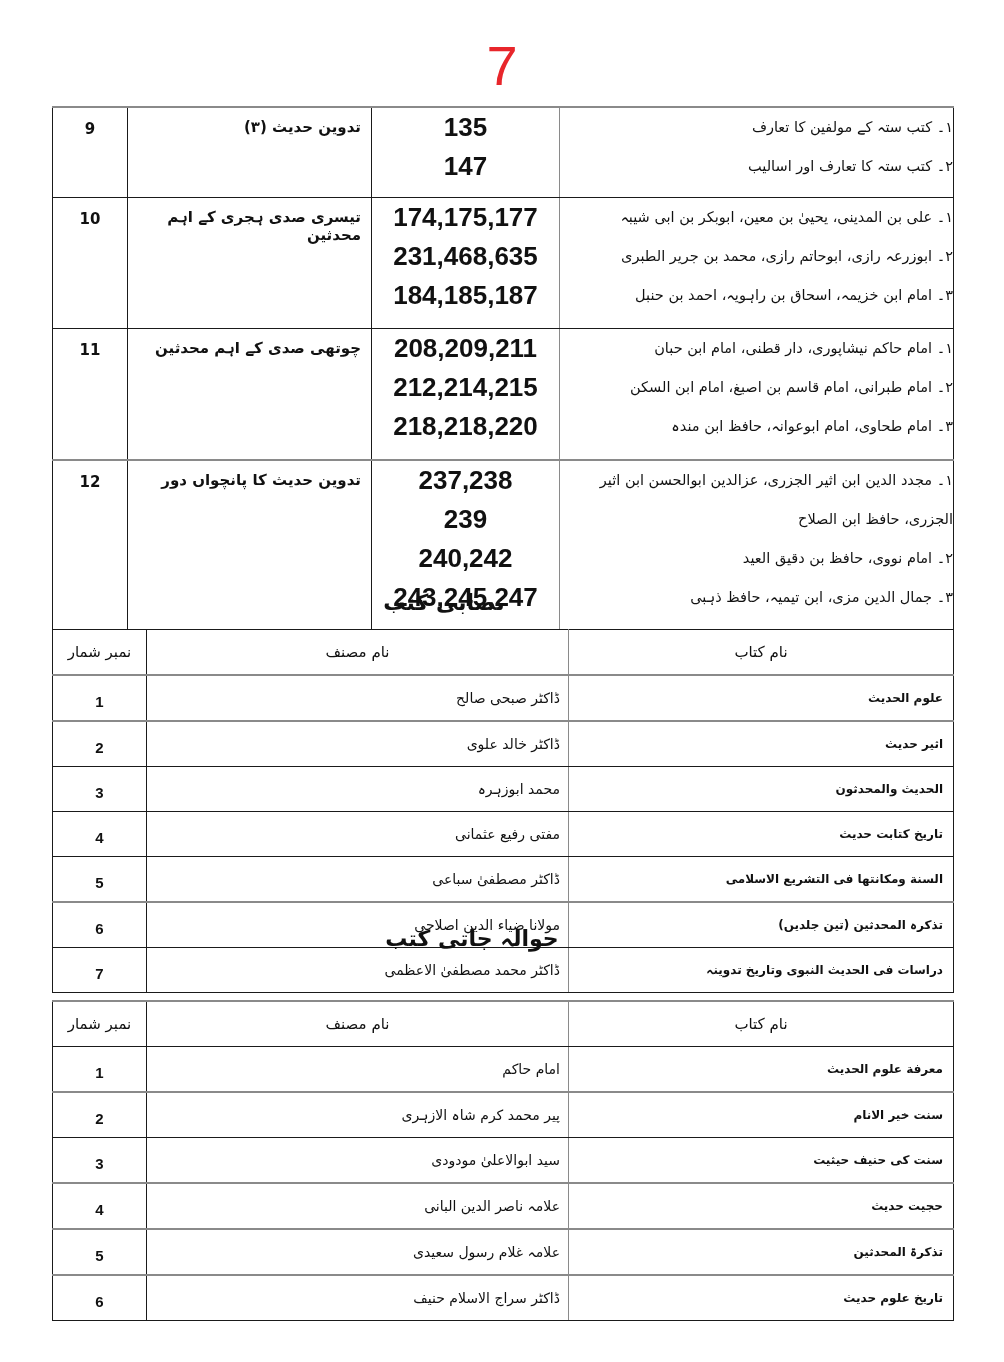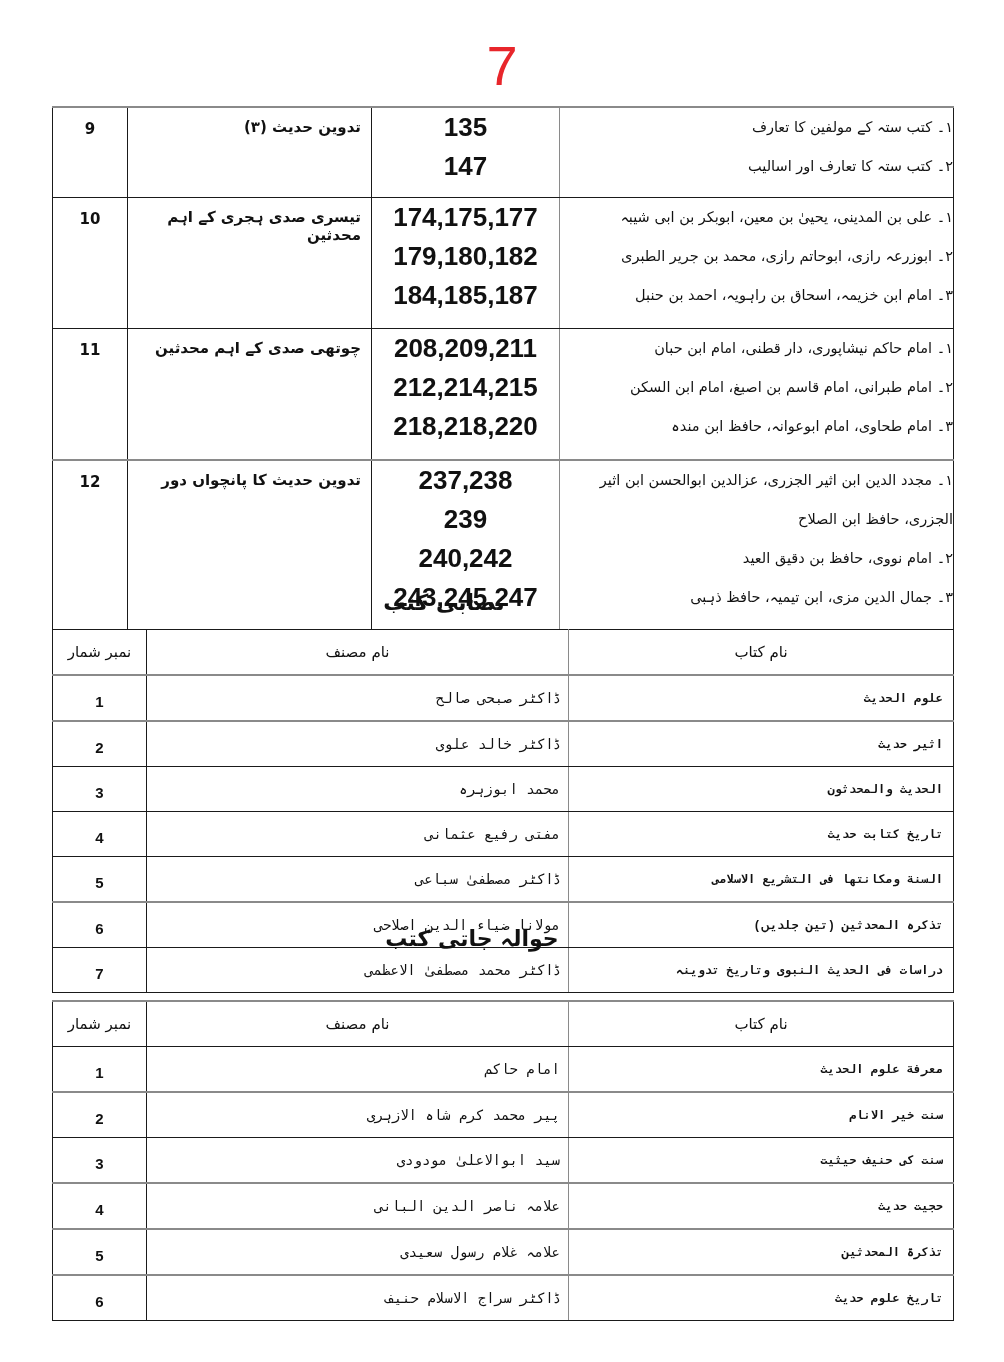--- a/index.html
+++ b/index.html
@@ -32,21 +32,21 @@
     .section-title { position: absolute; left: 0; width: 888px; text-align: center;
                      font-size: 22px; font-weight: bold; direction: rtl; }
     #title-textbooks { top: 590px; }
     #title-reference { top: 926px; padding-left: 28px; }
 
     
     .books col.c-sn { width: 94px; }
     .books col.c-author { width: 422px; }
     .books col.c-title { width: 385px; }
     .books th { height: 44px; font-weight: normal; font-size: 15px; vertical-align: middle; }
-    .books td { height: 38px; vertical-align: middle; font-family: Liberation Mono, monospace; }
+    .books td { height: 38px; vertical-align: middle; }
     .books td.sn { text-align: center; font-family: "Liberation Sans", sans-serif; font-weight: bold; font-size: 15px; padding-top: 6px; }
     .books td.author { text-align: right; padding-right: 8px; font-size: 14px; border-right-color: #8a8a8a; }
     .books th.author { border-right-color: #8a8a8a; }
     .books td.title { text-align: right; padding-right: 10px; font-size: 12px; font-weight: bold; }
     .books tr.gray-row td { border-top: 2.5px solid #8a8a8a; }
     #textbooks { top: 629px; }
     #references { top: 1000px; }
   </style>
 </head>
 <body>
@@ -71,21 +71,21 @@
     <td class="content urdu gray-top">
       <div>۱۔ کتب ستہ کے مولفین کا تعارف</div>
       <div>۲۔ کتب ستہ کا تعارف اور اسالیب</div>
     </td>
   </tr>
   <tr class="r10">
     <td class="num">10</td>
     <td class="topic urdu">تیسری صدی ہجری کے اہم محدثین</td>
     <td class="pages">
       <div>174,175,177</div>
-      <div>179,180,182</div>
+      <div>231,468,635</div>
       <div>184,185,187</div>
     </td>
     <td class="content urdu">
       <div>۱۔ علی بن المدینی، یحییٰ بن معین، ابوبکر بن ابی شیبہ</div>
       <div>۲۔ ابوزرعہ رازی، ابوحاتم رازی، محمد بن جریر الطبری</div>
       <div>۳۔ امام ابن خزیمہ، اسحاق بن راہویہ، احمد بن حنبل</div>
     </td>
   </tr>
   <tr class="r11">
     <td class="num">11</td>

